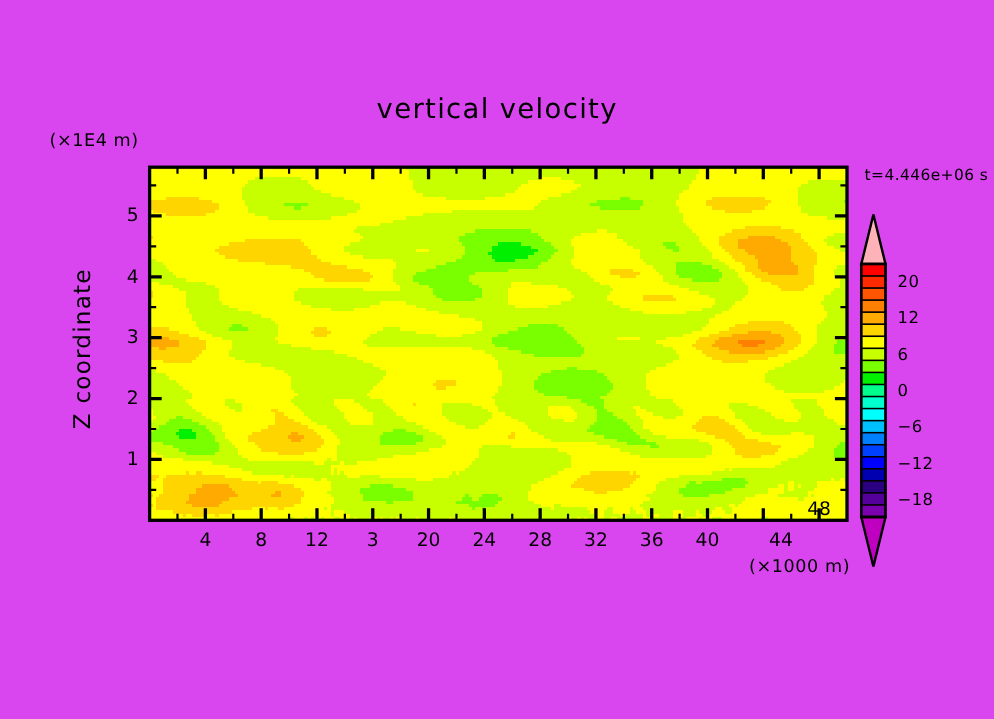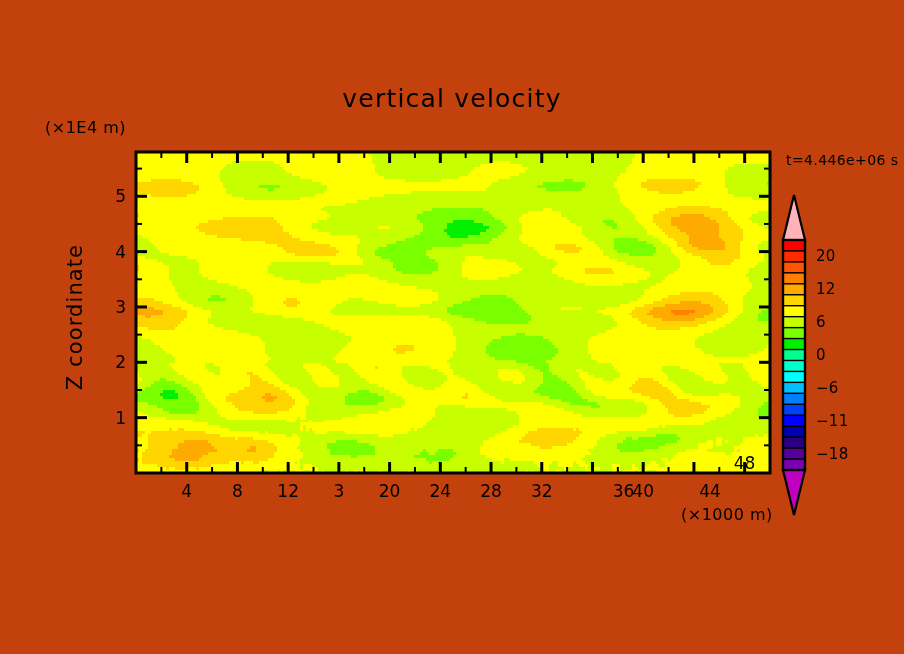--- a/index.html
+++ b/index.html
@@ -4,21 +4,21 @@
 <style>
   html, body {
     margin: 0;
     padding: 0;
     background: #ffffff;
   }
   #page {
     position: relative;
     width: 904px;
     height: 654px;
-    background: #c2410c;
+    background: #d946ef;
     font-family: "DejaVu Sans", sans-serif;
     overflow: hidden;
   }
   .txt {
     position: absolute;
     color: #000000;
     white-space: nowrap;
     font-family: "DejaVu Sans", sans-serif;
   }
   #chart-title {
@@ -1740,33 +1740,33 @@
 
   <div id="tick-layer">
       <div class="tick-label-x" style="left: 186.72px; top: 481px;">4</div>
       <div class="tick-label-x" style="left: 237.44px; top: 481px;">8</div>
       <div class="tick-label-x" style="left: 288.16px; top: 481px;">12</div>
       <div class="tick-label-x" style="left: 338.88px; top: 481px;">3</div>
       <div class="tick-label-x" style="left: 389.6px; top: 481px;">20</div>
       <div class="tick-label-x" style="left: 440.32px; top: 481px;">24</div>
       <div class="tick-label-x" style="left: 491.04px; top: 481px;">28</div>
       <div class="tick-label-x" style="left: 541.76px; top: 481px;">32</div>
-      <div class="tick-label-x" style="left: 592.48px; top: 481px; margin-left: 31px;">36</div>
+      <div class="tick-label-x" style="left: 592.48px; top: 481px;">36</div>
       <div class="tick-label-x" style="left: 643.2px; top: 481px;">40</div>
       <div class="tick-label-x" style="left: 710px; top: 481px;">44</div>
       <div class="tick-label-x" style="left: 744.64px; top: 453px; text-align: right;">48</div>
       <div class="tick-label-y" style="left: 96px; width: 30px; top: 417.655px;">1</div>
       <div class="tick-label-y" style="left: 96px; width: 30px; top: 362.31px;">2</div>
       <div class="tick-label-y" style="left: 96px; width: 30px; top: 306.966px;">3</div>
       <div class="tick-label-y" style="left: 96px; width: 30px; top: 251.621px;">4</div>
       <div class="tick-label-y" style="left: 96px; width: 30px; top: 196.276px;">5</div>
     </div>
   <div id="cbar-label-layer">
       <div class="cb-label" style="top: 256.429px;">20</div>
       <div class="cb-label" style="top: 289.286px;">12</div>
       <div class="cb-label" style="top: 322.143px;">6</div>
       <div class="cb-label" style="top: 355px;">0</div>
       <div class="cb-label" style="top: 387.857px;">−6</div>
-      <div class="cb-label" style="top: 420.714px;">−11</div>
+      <div class="cb-label" style="top: 420.714px;">−12</div>
       <div class="cb-label" style="top: 453.571px;">−18</div>
     </div>
 
 </div>
 
 </body></html>

